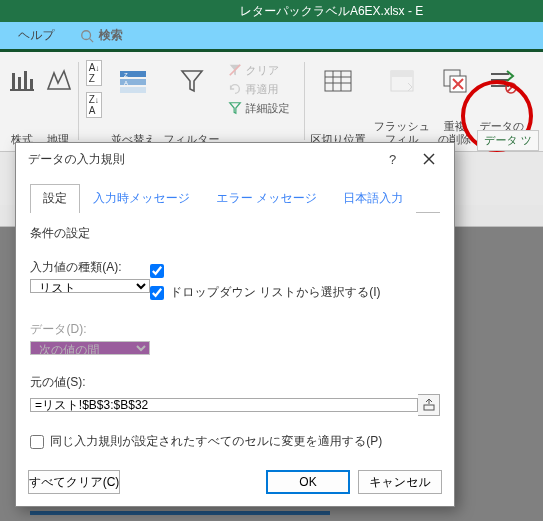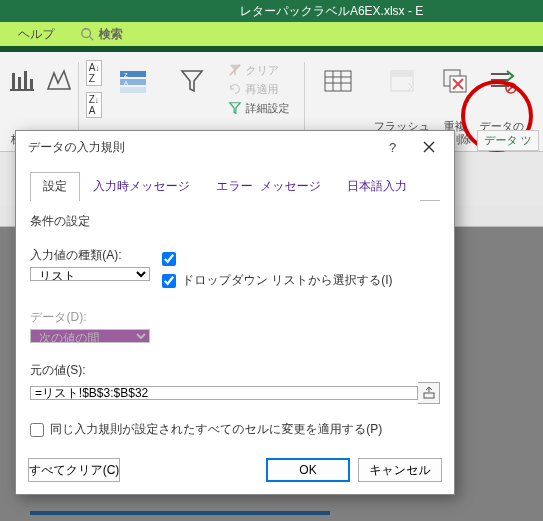--- a/index.html
+++ b/index.html
@@ -17,27 +17,27 @@
     background: #217346;
     color: #fff;
     height: 22px;
     line-height: 22px;
     text-align: center;
     font-size: 12px;
     padding-left: 120px;
   }
   
   .menurow {
-    background: #bef264;
+    background: #7dd3fc;
     height: 30px;
     display: flex;
     align-items: center;
     padding: 0 18px;
     gap: 25px;
-    border-bottom: 6px solid #14532d;
+    border-bottom: 3px solid #14532d;
   }
   .menurow .mi { color: #444; }
   .menurow .search { display:flex; align-items:center; gap:5px; color:#666;font-weight:bold; }
   .menurow .search svg { width:14px; height:14px; }
   
   .ribbon {
     background: #f3f3f3;
     height: 100px;
     display: flex;
     align-items: flex-start;
@@ -74,21 +74,21 @@
   }
   .gridhdr .col { flex:1; text-align:center; line-height:22px; color:#555;
     border-right:1px solid #cfcfcf; font-size:12px; }
   .gridbody {
     position:absolute; left:0; top:227px; right:0; bottom:0;
     background:#808080;
   }
   .bluebar { position:absolute; left:30px; bottom:6px; width:300px; height:4px; background:#1f4e79; }
   
   .dialog {
-    position:absolute; left:15px; top:130px;
+    position:absolute; left:15px; top:142px;
     width:440px; height:365px;
     background:#fff;
     border:1px solid #888;
     box-shadow: 4px 4px 14px rgba(0,0,0,.35);
     display:flex; flex-direction:column;
   }
   .dlg-title {
     height:32px; display:flex; align-items:center; justify-content:space-between;
     padding:0 8px 0 12px; font-size:12px; color:#333;
   }
@@ -98,23 +98,23 @@
   
   .tabs { display:flex; border-bottom:1px solid #bbb; margin-bottom:10px; }
   .tab {
     padding:5px 12px 6px 12px; font-size:12px; color:#333;
     border:1px solid transparent; border-bottom:none;
     position:relative; top:1px; background:#fff;
   }
   .tab.active {
     border-color:#bbb; background:#fff;
   }
-  .tab:not(.active) { color:#4c1d95;font-family:Liberation Mono, monospace; }
+  .tab:not(.active) { color:#3b82f6; }
   .section-title { font-size:12px; color:#333; margin:2px 0 8px 0; }
-  .row { display:flex; align-items:center; gap:12px; margin-bottom:6px; }
+  .row { display:flex; align-items:center; gap:0; margin-bottom:6px; }
   .fieldlabel { font-size:12px; color:#333; margin-bottom:3px; }
   .fieldlabel.dis { color:#9a9a9a; }
   select, input[type=text] {
     font: inherit; font-size:12px;
     border:1px solid #a9a9a9; background:#fff; height:14px; padding:0 4px;
   }
   select { width:120px; }
   select:disabled { color:#9a9a9a; background:#701a75; }
   .cbx { display:flex; align-items:center; gap:6px; font-size:12px; color:#333; }
   .cbx input { width:14px; height:14px; }

